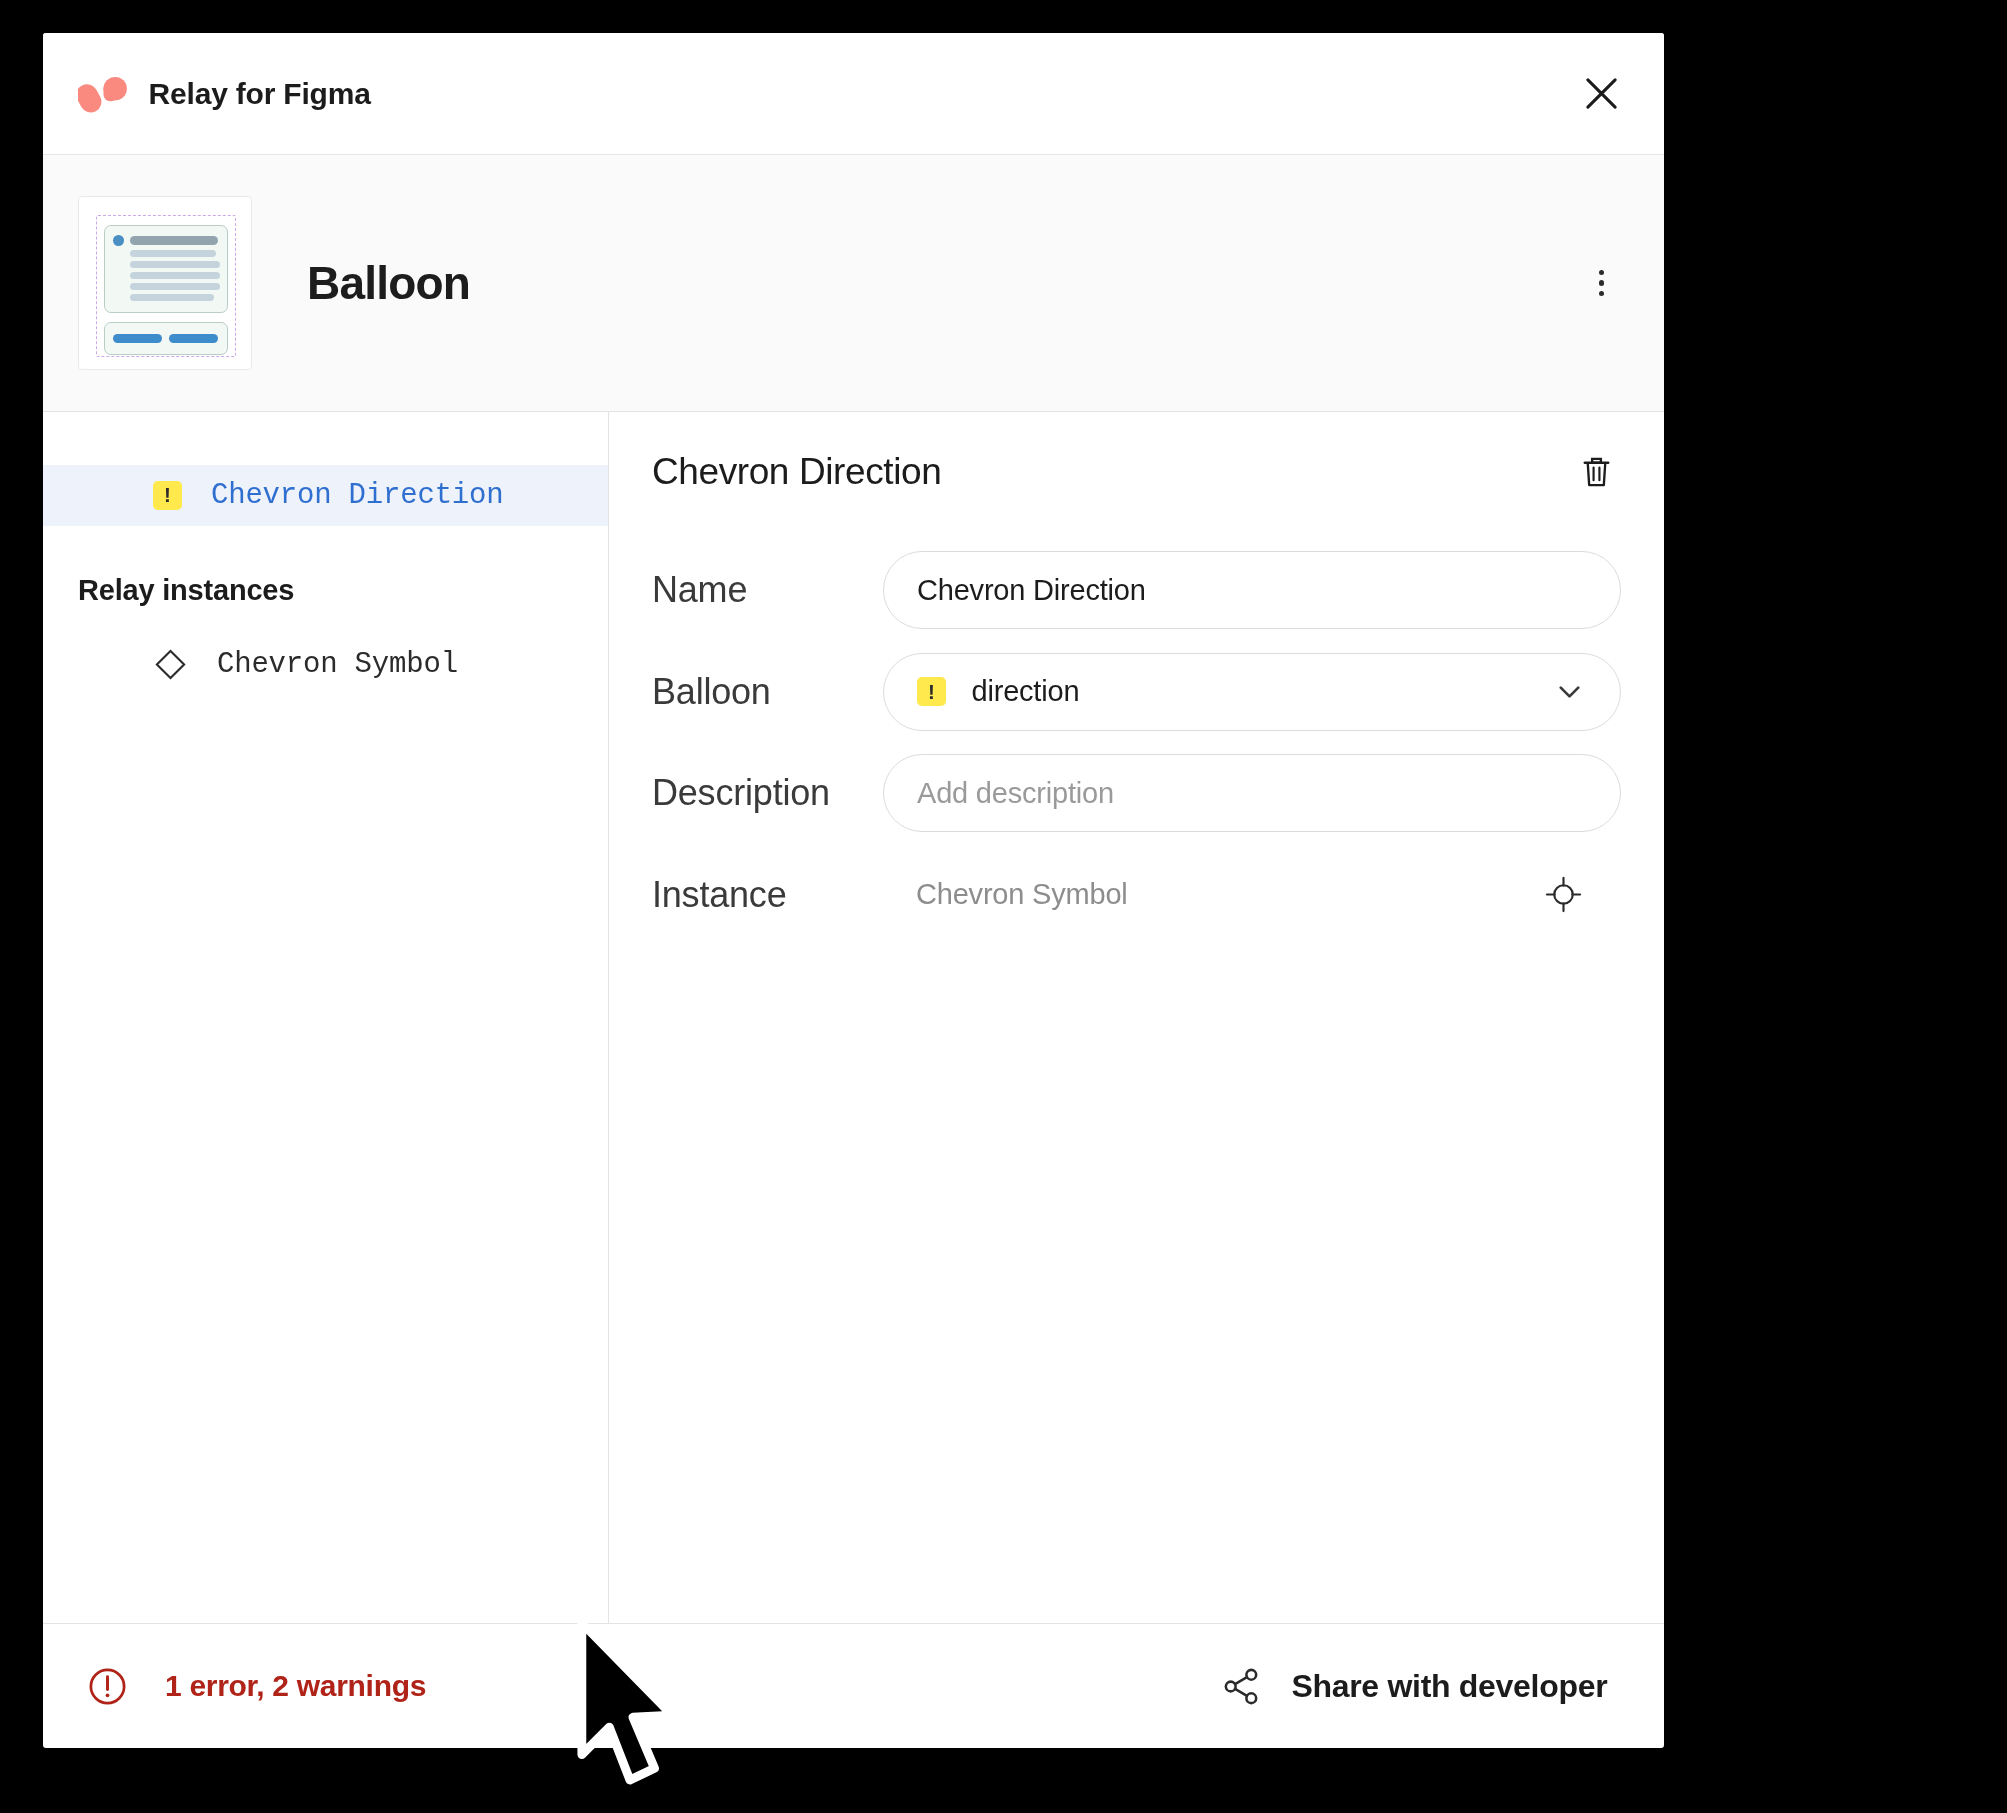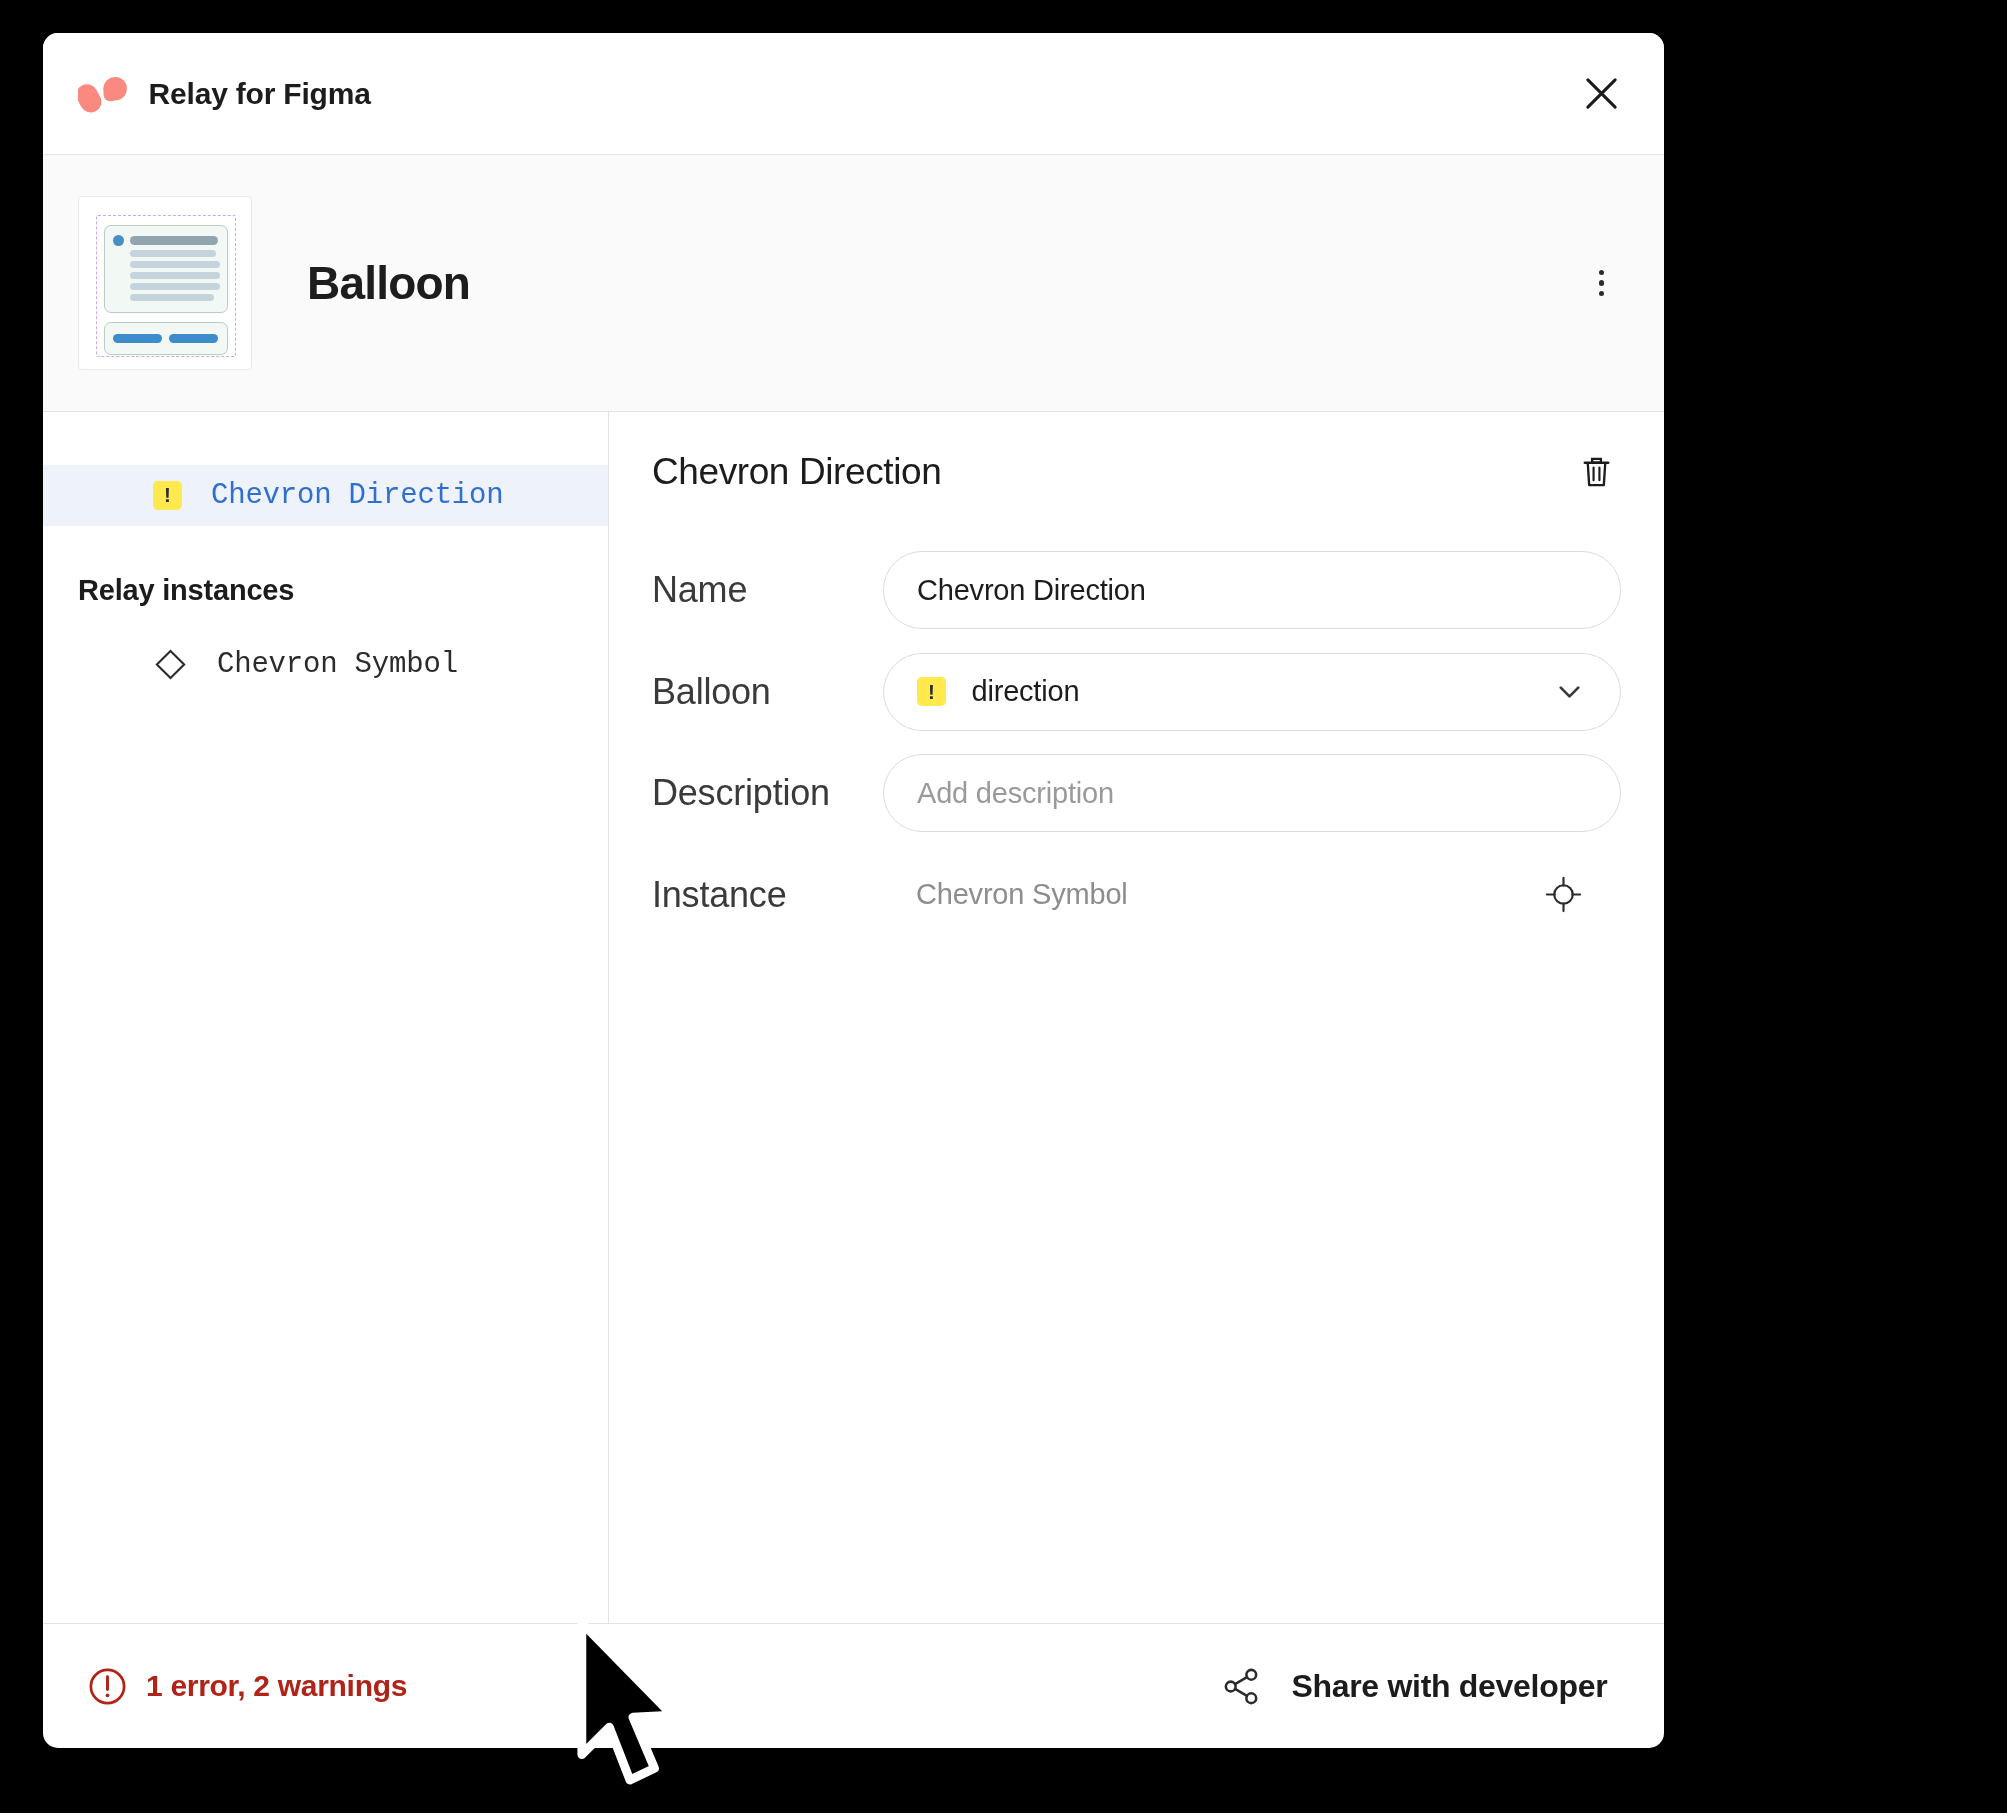--- a/index.html
+++ b/index.html
@@ -13,21 +13,21 @@
     position: relative;
     width: 2007px; height: 1813px;
     background: #000000;
   }
   
   .window {
     position: absolute;
     left: 43px; top: 33px;
     width: 1621px; height: 1715px;
     background: #ffffff;
-    border-radius: 15px;
+    border-radius: 3px;
     box-shadow: 0 0 0 1px rgba(0,0,0,0.05);
     overflow: hidden;
     display: flex;
     flex-direction: column;
   }
   
   .titlebar {
     height: 122px;
     flex: 0 0 122px;
     display: flex;
@@ -231,21 +231,21 @@
   .target-btn { width: 49px; height: 49px; display: flex; align-items: center; justify-content: center; cursor: pointer; }
   
   .footer {
     flex: 0 0 125px;
     border-top: 1px solid #e3e3e3;
     display: flex;
     align-items: center;
     padding: 0 43px;
   }
   .status {
-    display: flex; align-items: center; gap: 17px;
+    display: flex; align-items: center; gap: 36px;
     cursor: pointer;
   }
   .status-text {
     font-size: 30px;
     font-weight: 700;
     color: #b02318;
     letter-spacing: -0.3px;
   }
   .share {
     margin-left: auto;

